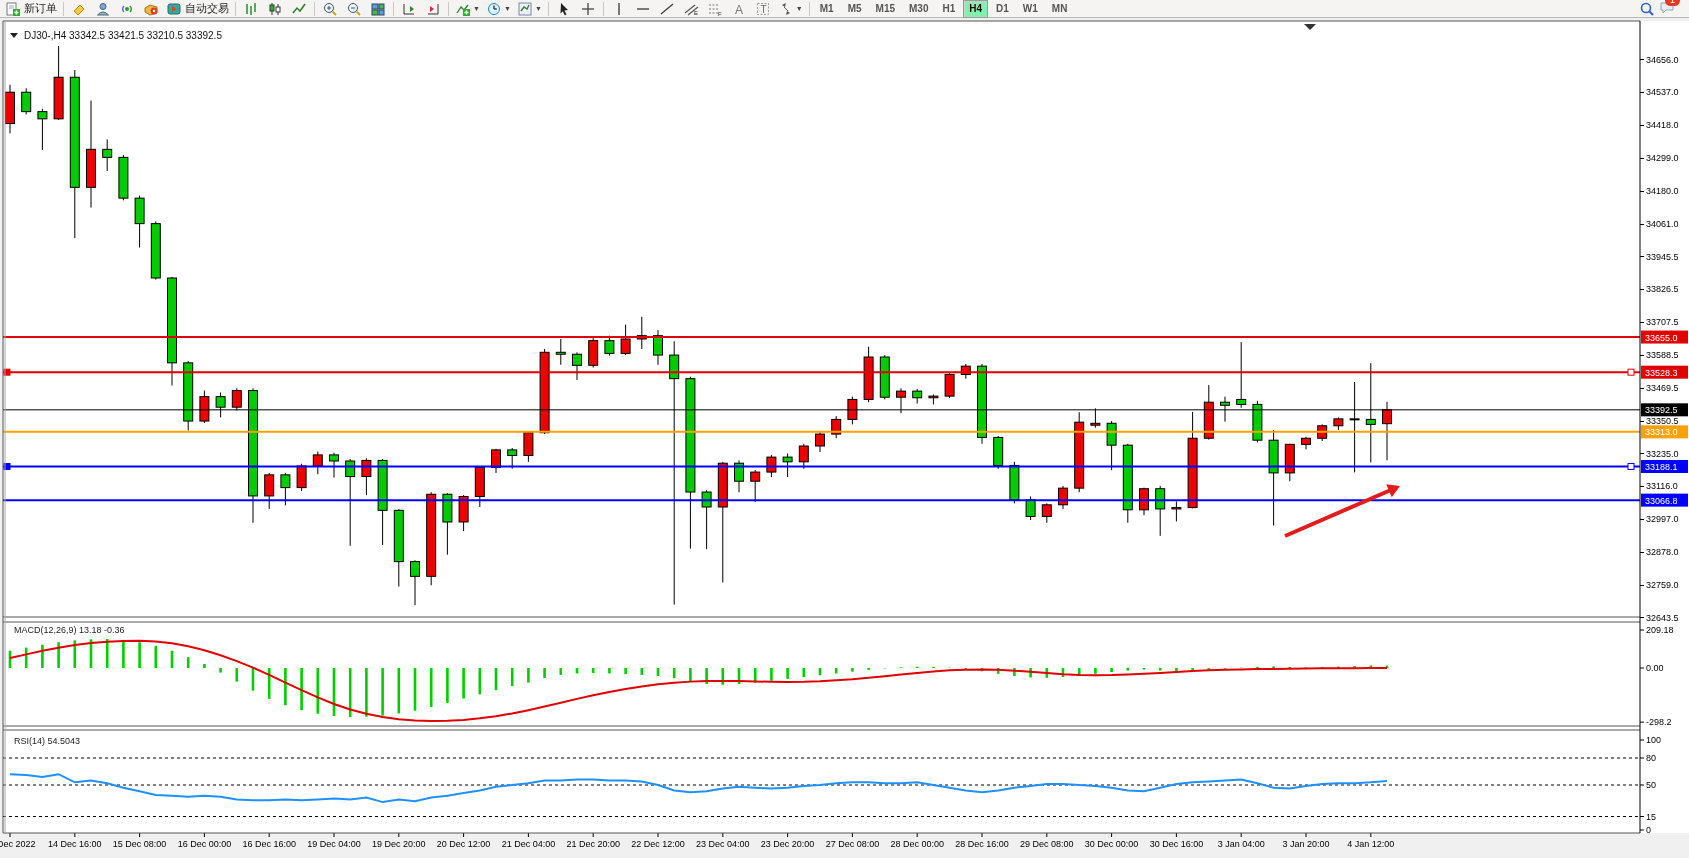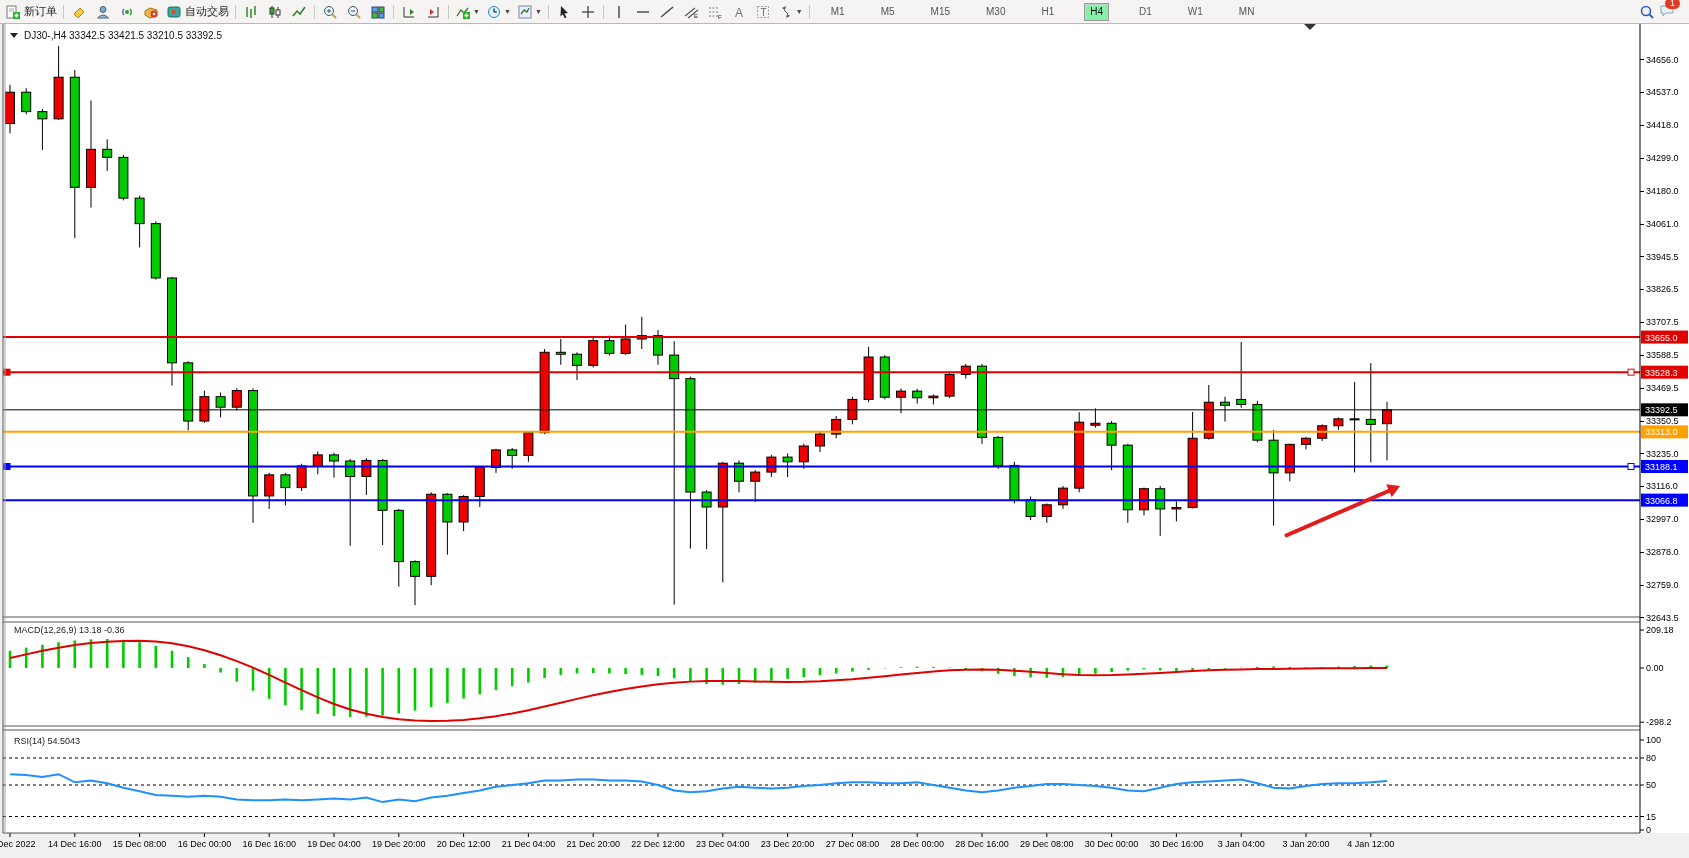--- a/index.html
+++ b/index.html
@@ -1,25 +1,25 @@
 <!DOCTYPE html>
 <html><head>
 <meta charset="utf-8">
 <style>
   html,body{margin:0;padding:0;width:1689px;height:858px;background:#f0f0f0;overflow:hidden;
     font-family:"Liberation Sans", sans-serif;}
-  #toolbar{position:absolute;top:0;left:0;width:1689px;height:24px;background:#f5f4f2;
+  #toolbar{position:absolute;top:0;left:0;width:1689px;height:18px;background:#f5f4f2;
     border-bottom:1px solid #b8b8b8;display:flex;align-items:center;padding-left:2px;box-sizing:border-box;z-index:5;}
   .tbtn{height:18px;min-width:18px;display:flex;align-items:center;justify-content:center;
     padding:0 2px;border:1px solid transparent;border-radius:2px;cursor:default;}
   .tbtn .lbl{font-size:11px;color:#222;margin-left:3px;white-space:nowrap;}
   .tbtn .dd{font-size:7px;color:#444;margin-left:2px;}
   .tsep{width:1px;height:14px;background:#c9c9c9;margin:0 3px;}
   .tfbtn{height:16px;padding:0 5px;font-size:10px;color:#555;display:flex;align-items:center;
-    border:1px solid transparent;margin:0 12px;}
+    border:1px solid transparent;margin:0 1px;font-weight:bold;}
   .tfbtn.active{border:1px solid #9a9a9a;background:#86efac;box-shadow:inset 1px 1px 2px #cfcfcf;color:#111;}
   #spacer{flex:1;}
   .badge{position:absolute;top:-4px;right:-5px;background:#e23b24;color:#fff;font-size:9px;
     border-radius:7px;min-width:11px;height:11px;line-height:11px;text-align:center;padding:0 2px;}
   #chat-wrap{position:relative;margin-right:14px;}
   svg text{font-family:"Liberation Sans", sans-serif;}
 </style>
 </head>
 <body>
 

